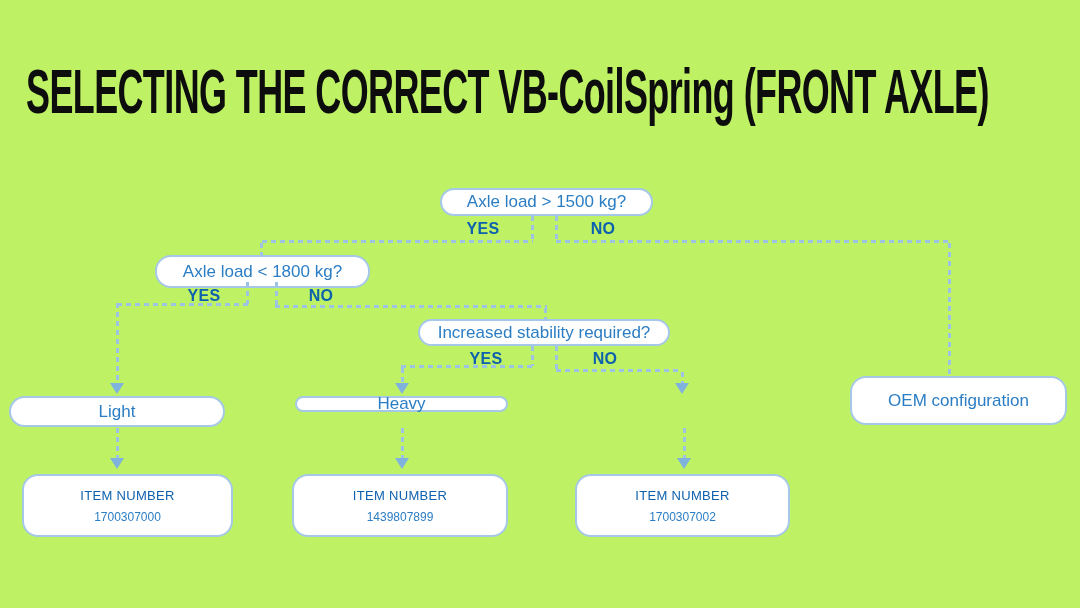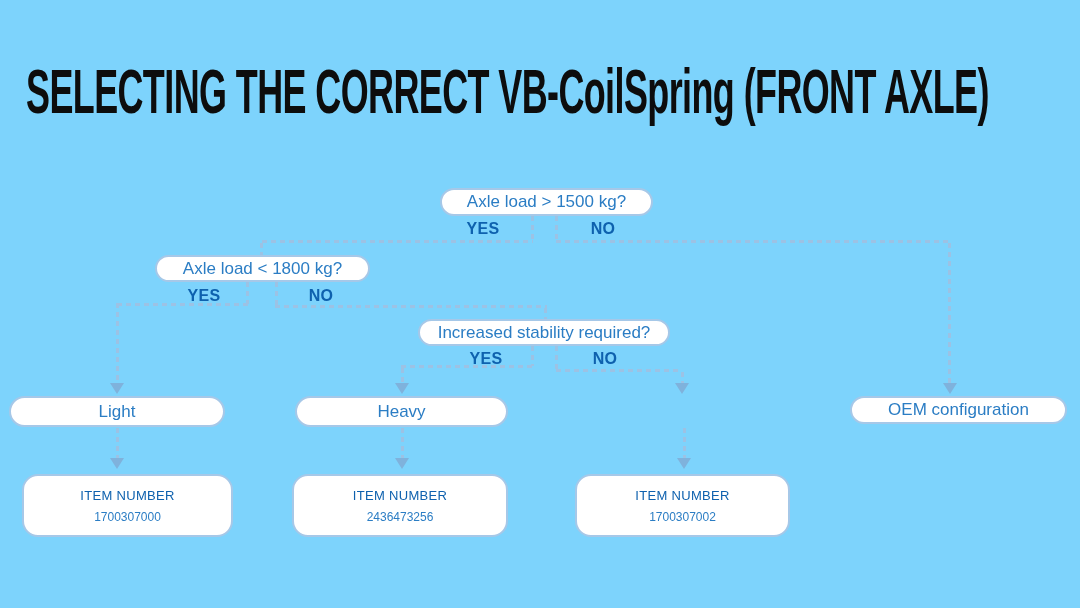--- a/index.html
+++ b/index.html
@@ -6,41 +6,41 @@
     --question-text:#2b7dc4;
     --emphasis-text:#0e61ae;
     --box-border:#a6c8e8;
     --dash-line:#9cc2e4;
     --arrowhead:#7fb2dc;
     --title-text:#0d0d0d;
   }
   *{box-sizing:border-box;margin:0;padding:0}
   html,body{background:#fff}
   body{font-family:"Liberation Sans",sans-serif}
-  .canvas{position:relative;width:1080px;height:608px;background:#7dd3fc;overflow:hidden}
+  .canvas{position:relative;width:1080px;height:608px;background:#bef264;overflow:hidden}
 
   .title{
     position:absolute;left:26px;top:60px;
     font-size:63px;font-weight:bold;line-height:1;white-space:nowrap;
     color:var(--title-text);letter-spacing:-1px;
     transform:scaleX(.57);transform-origin:0 50%;
   }
 
   .pill{
     position:absolute;border:2px solid var(--box-border);border-radius:16px;background:#fff;
     display:flex;align-items:center;justify-content:center;
     color:var(--question-text);font-size:17px;white-space:nowrap;text-align:center;
   }
   #d1{left:440px;top:188px;width:213px;height:28px}
-  #d2{left:155px;top:255px;width:215px;height:27px}
+  #d2{left:155px;top:255px;width:215px;height:33px}
   #d3{left:418px;top:319px;width:252px;height:27px}
   #opt-light{left:9px;top:396px;width:216px;height:31px}
-  #opt-heavy{left:295px;top:396px;width:213px;height:31px}
+  #opt-heavy{left:295px;top:396px;width:213px;height:16px}
   #opt-comfort{left:575px;top:396px;width:218px;height:31px}
-  #opt-oem{left:850px;top:396px;width:217px;height:28px}
+  #opt-oem{left:850px;top:376px;width:217px;height:49px}
 
   .lbl{
     position:absolute;width:64px;text-align:center;
     font-weight:bold;font-size:16px;letter-spacing:.3px;color:var(--emphasis-text);
   }
   #yes1{left:451px;top:220px}  #no1{left:571px;top:220px}
   #yes2{left:172px;top:287px}  #no2{left:289px;top:287px}
   #yes3{left:454px;top:350px}  #no3{left:573px;top:350px}
 
   .itembox{
@@ -148,20 +148,20 @@
   <div class="arrow" id="a-i2"></div>
   <div class="vline" id="c-i3-v"></div>
   <div class="arrow" id="a-i3"></div>
 
   <div class="itembox" id="item1">
     <div class="item-label">ITEM NUMBER</div>
     <div class="item-value">1700307000</div>
   </div>
   <div class="itembox" id="item2">
     <div class="item-label">ITEM NUMBER</div>
-    <div class="item-value">2436473256</div>
+    <div class="item-value">1439807899</div>
   </div>
   <div class="itembox" id="item3">
     <div class="item-label">ITEM NUMBER</div>
     <div class="item-value">1700307002</div>
   </div>
 
 </div>
 
 </body></html>

